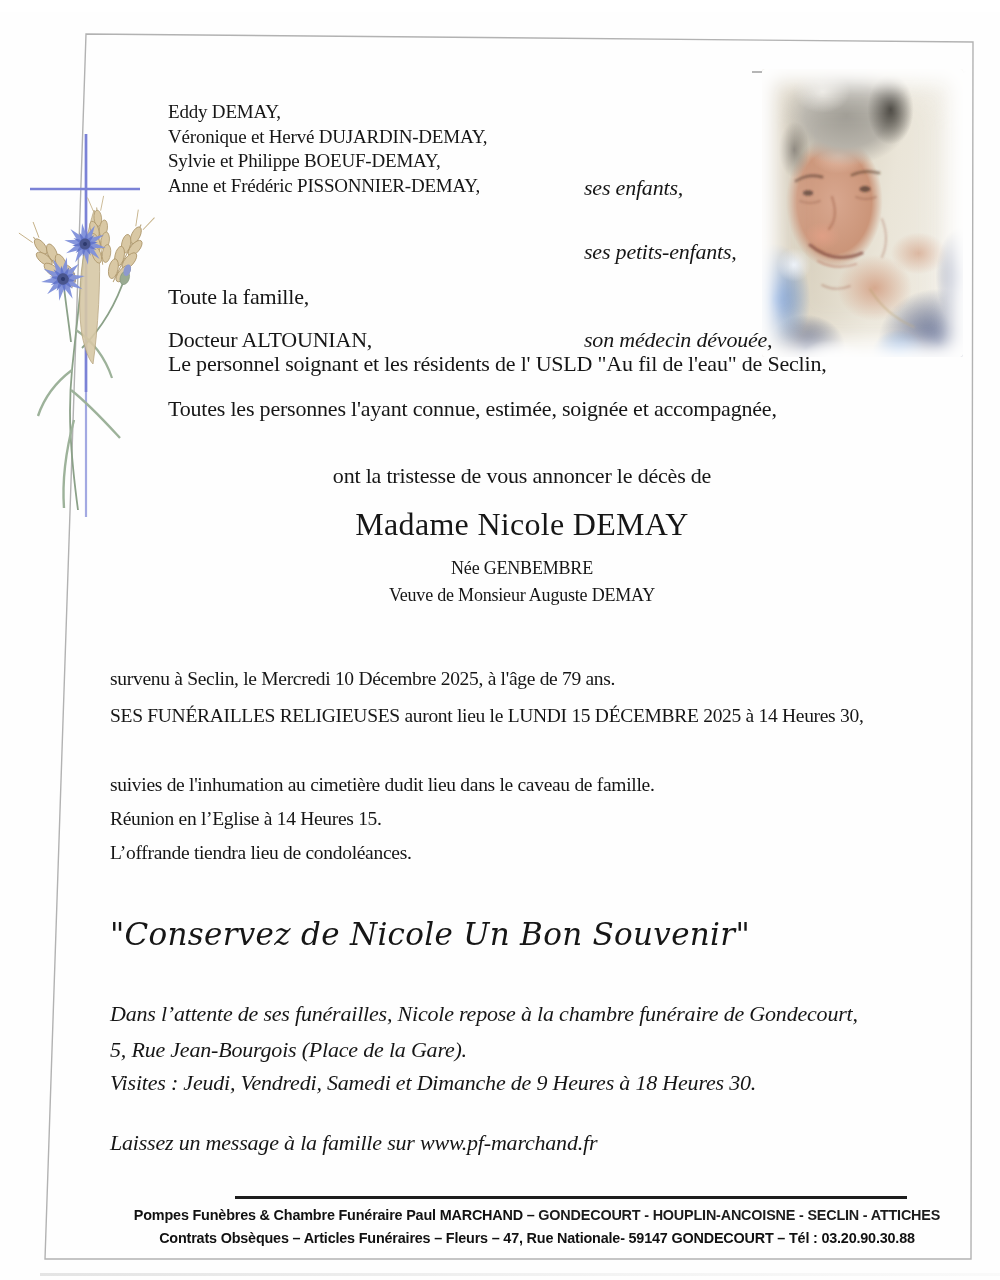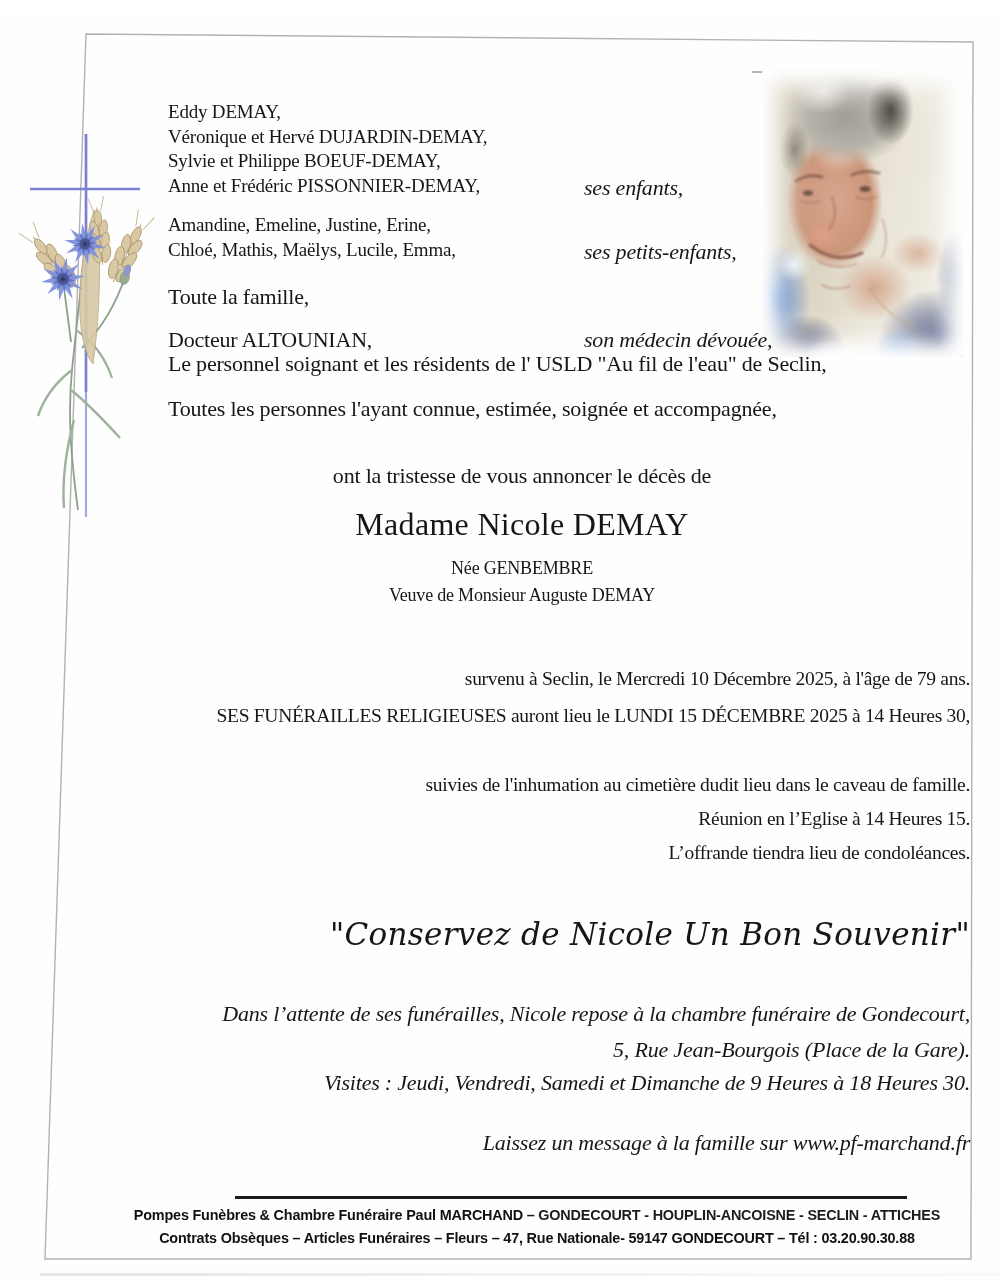--- a/index.html
+++ b/index.html
@@ -6,21 +6,21 @@
   html,body{margin:0;padding:0;background:#ffffff;}
   #page{
     position:relative;width:1000px;height:1280px;margin:12px auto;
     background:#fefefe;overflow:hidden;
     font-family:"Liberation Serif","DejaVu Serif",serif;color:#161616;
   }
   .t{position:absolute;white-space:nowrap;font-size:22px;letter-spacing:-0.2px;line-height:1.25;}
   .blk{position:absolute;font-size:19px;letter-spacing:-0.2px;line-height:24.6px;white-space:nowrap;}
   .it{font-style:italic;}
   .c1{left:62px;width:920px;text-align:center;}
-  .c2{left:110px;width:860px;text-align:right;}
+  .c2{left:110px;width:860px;text-align:left;}
   .name{font-size:32px;letter-spacing:0.3px;}
   .sub{font-size:18px;}
   .cer{font-size:19.5px;letter-spacing:-0.3px;}
   .quote{font-size:31px;font-style:italic;font-family:"DejaVu Serif","Liberation Serif",serif;letter-spacing:0.3px;}
   .f{position:absolute;left:77px;width:920px;text-align:center;white-space:nowrap;
      font-family:"Liberation Sans","DejaVu Sans",sans-serif;font-weight:700;font-size:15px;
      letter-spacing:-0.2px;transform:scaleX(0.96);transform-origin:50% 50%;color:#111;}
   .f .lighter{font-weight:700;color:#1c1c1c;}
   .rule{position:absolute;left:235px;top:1184px;width:672px;height:2.5px;background:#1d1d1d;}
   .scan-streak{position:absolute;left:40px;top:1261px;width:960px;height:3px;
@@ -148,24 +148,20 @@
   </div>
 
   <div class="blk" style="left:168px;top:88px">
     <div>Eddy DEMAY,</div>
     <div>Véronique et Hervé DUJARDIN-DEMAY,</div>
     <div>Sylvie et Philippe BOEUF-DEMAY,</div>
     <div>Anne et Frédéric PISSONNIER-DEMAY,</div>
   </div>
   <div class="t it" style="left:584px;top:162px">ses enfants,</div>
 
-  <div class="blk" style="left:168px;top:201px">
-    <div>Amandine, Emeline, Justine, Erine,</div>
-    <div>Chloé, Mathis, Maëlys, Lucile, Emma,</div>
-  </div>
   <div class="t it" style="left:584px;top:226px">ses petits-enfants,</div>
 
   <div class="t" style="left:168px;top:271px">Toute la famille,</div>
 
   <div class="t" style="left:168px;top:314px">Docteur ALTOUNIAN,</div>
   <div class="t it" style="left:584px;top:314px">son médecin dévouée,</div>
   <div class="t" style="left:168px;top:383px">Toutes les personnes l'ayant connue, estimée, soignée et accompagnée,</div>
 
   <div class="t" style="left:168px;top:338px">Le personnel soignant et les résidents de l' USLD "Au fil de l'eau" de Seclin,</div>
 

